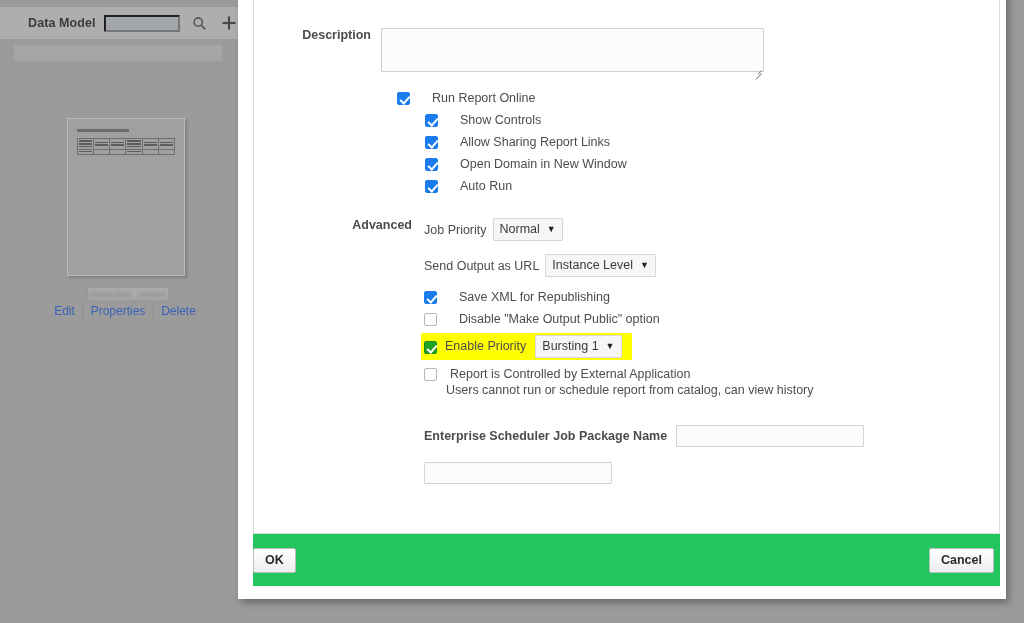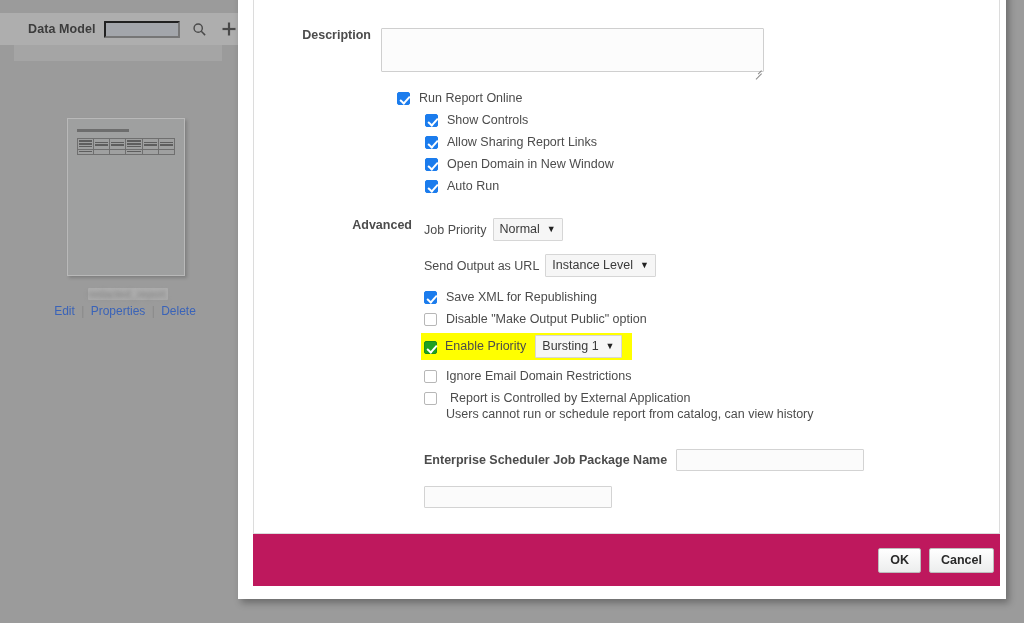--- a/index.html
+++ b/index.html
@@ -12,21 +12,21 @@
   }
 
   #app { position: relative; width: 1024px; height: 623px; }
 
   
   .bg-page {
     position: absolute; inset: 0;
     background: #9b9b9b;
   }
   .bg-toolbar {
-    position: absolute; left: 0; top: 13px; width: 240px; height: 32px;
+    position: absolute; left: 0; top: 7px; width: 240px; height: 32px;
     background: #aeaeae;
     display: flex; align-items: center;
   }
   .bg-toolbar-label {
     font-size: 12.5px; font-weight: bold; color: #3c3c3c;
     margin-left: 28px; letter-spacing: .1px;
   }
   .bg-search-box {
     width: 76px; height: 17px; margin-left: 8px;
     background: #a3a6ab; border-radius: 1px;
@@ -140,21 +140,21 @@
   .cb.off { background: #fff; border: 1px solid #b7b7b7; }
   .cb.on  { background: #1b7ced; border: 1px solid #1b7ced; }
   .cb.green { background: #21a121; border: 1px solid #1b8d1b; }
   .cb.on::after, .cb.green::after {
     content: ""; position: absolute;
     left: 4px; top: 1px; width: 4px; height: 8px;
     border: solid #fff; border-width: 0 2px 2px 0;
     transform: rotate(42deg);
   }
   .cb-label {
-    font-size: 12.5px; color: #4c4c4c; margin-left: 9px; line-height: 15px;
+    font-size: 12.5px; color: #4c4c4c; margin-left: 22px; line-height: 15px;
     white-space: nowrap;
   }
   .cb-sub {
     font-size: 12.5px; color: #4c4c4c; margin-left: 22px; line-height: 16px;
     white-space: nowrap;
   }
 
   .indent-0 { margin-left: 143px; }
   .indent-1 { margin-left: 171px; }
   .indent-adv { margin-left: 170px; }
@@ -196,22 +196,22 @@
   .es-input {
     width: 188px; height: 22px;
     border: 1px solid #d3d3d3; background: #fbfbfb;
     font-family: "Liberation Sans", sans-serif; font-size: 12px;
     padding: 0 5px; color: #333; border-radius: 1px;
   }
 
   
   .footer {
     position: absolute; left: 15px; top: 546px; width: 747px; height: 52px;
-    background: #be185d;
-    display: flex; align-items: center; justify-content: flex-end;
+    background: #22c55e;
+    display: flex; align-items: center; justify-content: space-between;
     padding-right: 6px; gap: 8px;
   }
   .btn {
     font-family: "Liberation Sans", sans-serif;
     font-size: 12.5px; font-weight: bold; color: #2a2a2a;
     background: linear-gradient(#ffffff, #eceded);
     border: 1px solid #bdbdbd; border-radius: 2px;
     padding: 4px 11px 5px 11px; min-width: 34px;
     cursor: pointer;
   }
@@ -373,24 +373,20 @@
             <span class="hl">
               <span class="cb green"></span>
               <span class="cb-label">Enable Priority</span>
               <span class="select">
                 <span>Bursting 1</span>
                 <span class="caret">▼</span>
               </span>
             </span>
           </div>
 
-          <div class="cbrow indent-adv" style="margin-top:9px;">
-            <span class="cb off"></span>
-            <span class="cb-label">Ignore Email Domain Restrictions</span>
-          </div>
 
           <div class="cbrow indent-adv">
             <span class="cb off"></span>
             <span>
               <span class="cb-label" style="margin-left:13px; display:block;">Report is Controlled by External Application</span>
               <span class="cb-sub" style="margin-left:9px; display:block;">Users cannot run or schedule report from catalog, can view history</span>
             </span>
           </div>
 
           <div class="es-row first">

